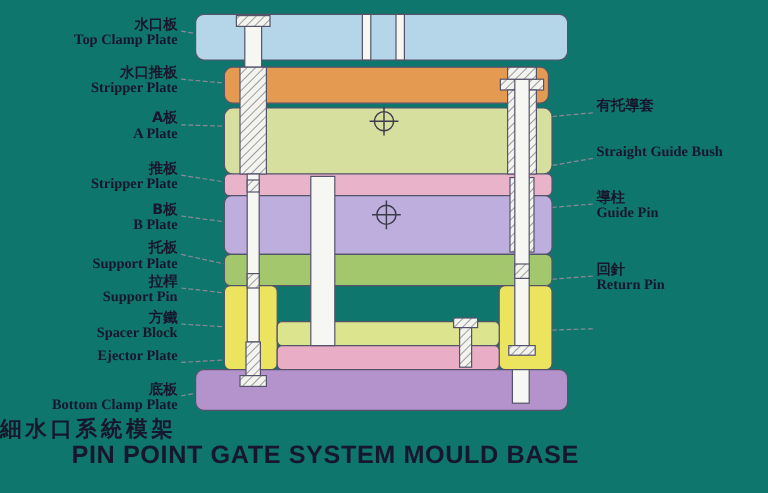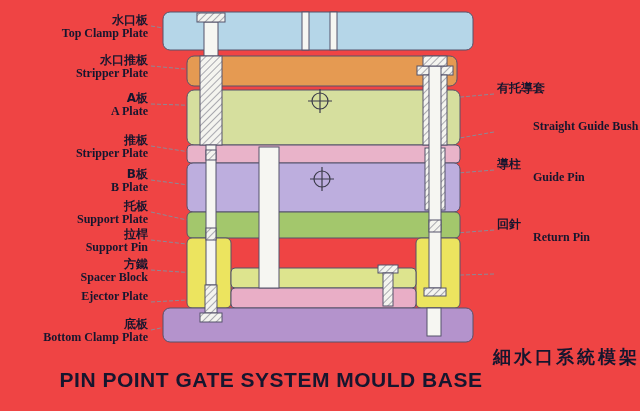--- a/index.html
+++ b/index.html
@@ -1,24 +1,24 @@
 <!DOCTYPE html>
 <html><head>
 <meta charset="utf-8">
 <style>
   html,body{margin:0;padding:0;background:#fbfbf7;}
-  .stage{position:relative;width:640px;height:411px;background:#ef4444;overflow:hidden;
+  .stage{position:relative;width:640px;height:411px;background:#0f766e;overflow:hidden;
          font-family:"Liberation Sans", sans-serif;color:#16162e;}
   svg{position:absolute;left:0;top:0;}
   .lbl{position:absolute;line-height:13px;}
   .lbl .zh{font-family:"DejaVu Sans", sans-serif;font-weight:bold;font-size:12px;}
-  .lbl .en{font-family:"Liberation Serif", serif;font-weight:bold;font-size:12px;padding-left:36px;}
+  .lbl .en{font-family:"Liberation Serif", serif;font-weight:bold;font-size:12px;}
   .left{left:0;width:148px;text-align:right;}
   .right{left:497px;width:142px;text-align:left;}
-  .title-zh{position:absolute;top:345px;left:0;width:640px;text-align:right;
+  .title-zh{position:absolute;top:345px;left:0;width:640px;text-align:left;
             font-family:"DejaVu Sans", sans-serif;font-weight:bold;font-size:18px;letter-spacing:3px;}
   .title-en{position:absolute;top:368px;left:0;width:542px;text-align:center;
             font-family:"Liberation Sans", sans-serif;font-weight:bold;font-size:21px;letter-spacing:0.5px;}
 </style>
 </head>
 <body>
 
 <div class="stage">
 
   <svg width="640" height="411" viewBox="0 0 640 411">

